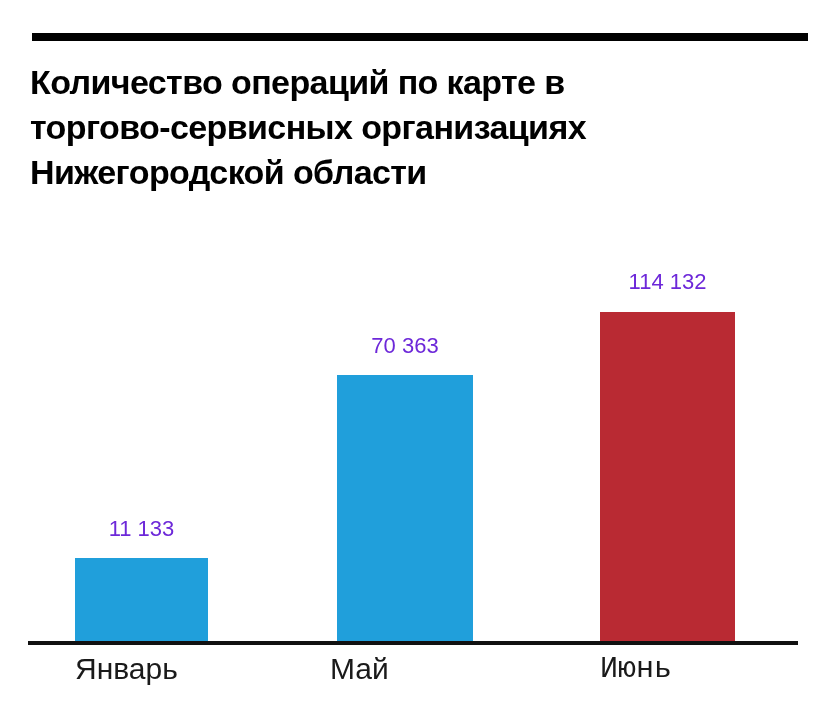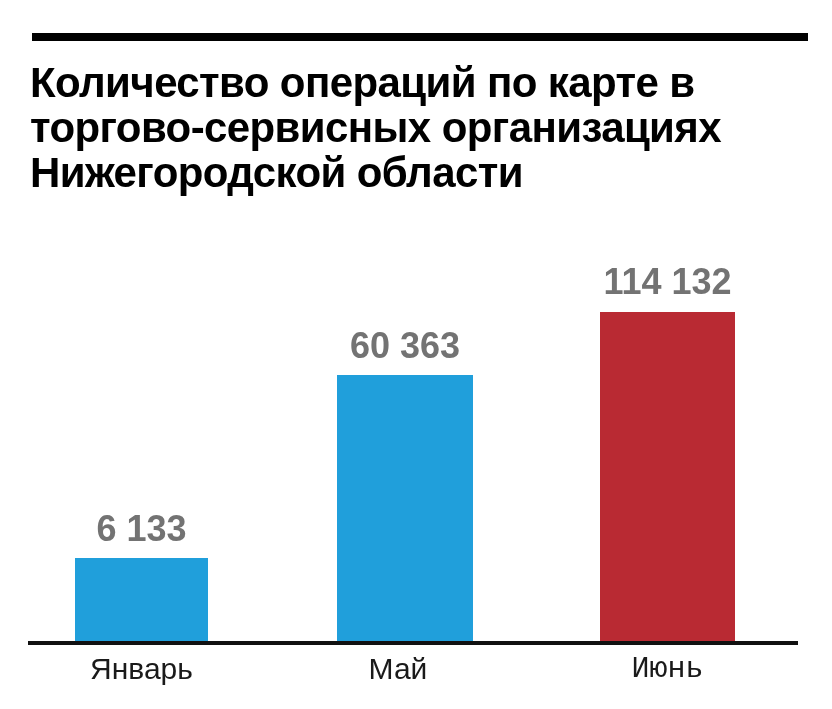--- a/index.html
+++ b/index.html
@@ -32,21 +32,21 @@
 
   
   #chart-title {
     position: absolute;
     left: 30px;
     top: 60px;
     width: 790px;
     margin: 0;
     font-family: "Liberation Sans", sans-serif;
     font-weight: bold;
-    font-size: 42px;
+    font-size: 34px;
     line-height: 45px;
     letter-spacing: -0.6px;
     color: #000000;
     white-space: pre-line;
   }
 
   
   #plot-area {
     position: absolute;
     left: 0;
@@ -67,31 +67,30 @@
   .bar {
     position: absolute;
     bottom: 67px; 
     border: 0;
   }
 
   .bar-value {
     position: absolute;
     text-align: center;
     font-family: "Liberation Sans", sans-serif;
-    font-weight: bold;
-    font-size: 36px;
+    font-weight: normal;
+    font-size: 22px;
     line-height: 34px;
-    color: #737373;
+    color: #6d28d9;
     white-space: nowrap;
   }
 
   .cat-label {
     position: absolute;
     top: 652px;
-    text-align: center;
     font-family: "Liberation Sans", sans-serif;
     font-weight: normal;
     font-size: 30px;
     line-height: 34px;
     color: #1a1a1a;
     white-space: nowrap;
   }
 </style>
 </head>
 <body>
@@ -100,23 +99,23 @@
 
   <div id="header-rule"></div>
 
   <h1 id="chart-title">Количество операций по карте в
 торгово-сервисных организациях
 Нижегородской области</h1>
 
   <div id="plot-area">
     <div id="bars-layer">
         <div class="bar" style="left: 75px; width: 133px; height: 84px; background: rgb(32, 159, 219);"></div>
-        <div class="bar-value" style="left: 75px; width: 133px; top: 512px;">6 133</div>
+        <div class="bar-value" style="left: 75px; width: 133px; top: 512px;">11 133</div>
         <div class="bar" style="left: 337px; width: 136px; height: 267px; background: rgb(32, 159, 219);"></div>
-        <div class="bar-value" style="left: 337px; width: 136px; top: 329px;">60 363</div>
+        <div class="bar-value" style="left: 337px; width: 136px; top: 329px;">70 363</div>
         <div class="bar" style="left: 600px; width: 135px; height: 330px; background: rgb(185, 42, 51);"></div>
         <div class="bar-value" style="left: 600px; width: 135px; top: 265px;">114 132</div>
       </div>
     <div id="axis-line"></div>
     <div id="labels-layer">
         <div class="cat-label" style="left: 75px; width: 133px;">Январь</div>
         <div class="cat-label" style="left: 330px; width: 136px;">Май</div>
         <div class="cat-label" style="left: 600px; width: 135px; font-family: Liberation Mono, monospace;">Июнь</div>
       </div>
   </div>

